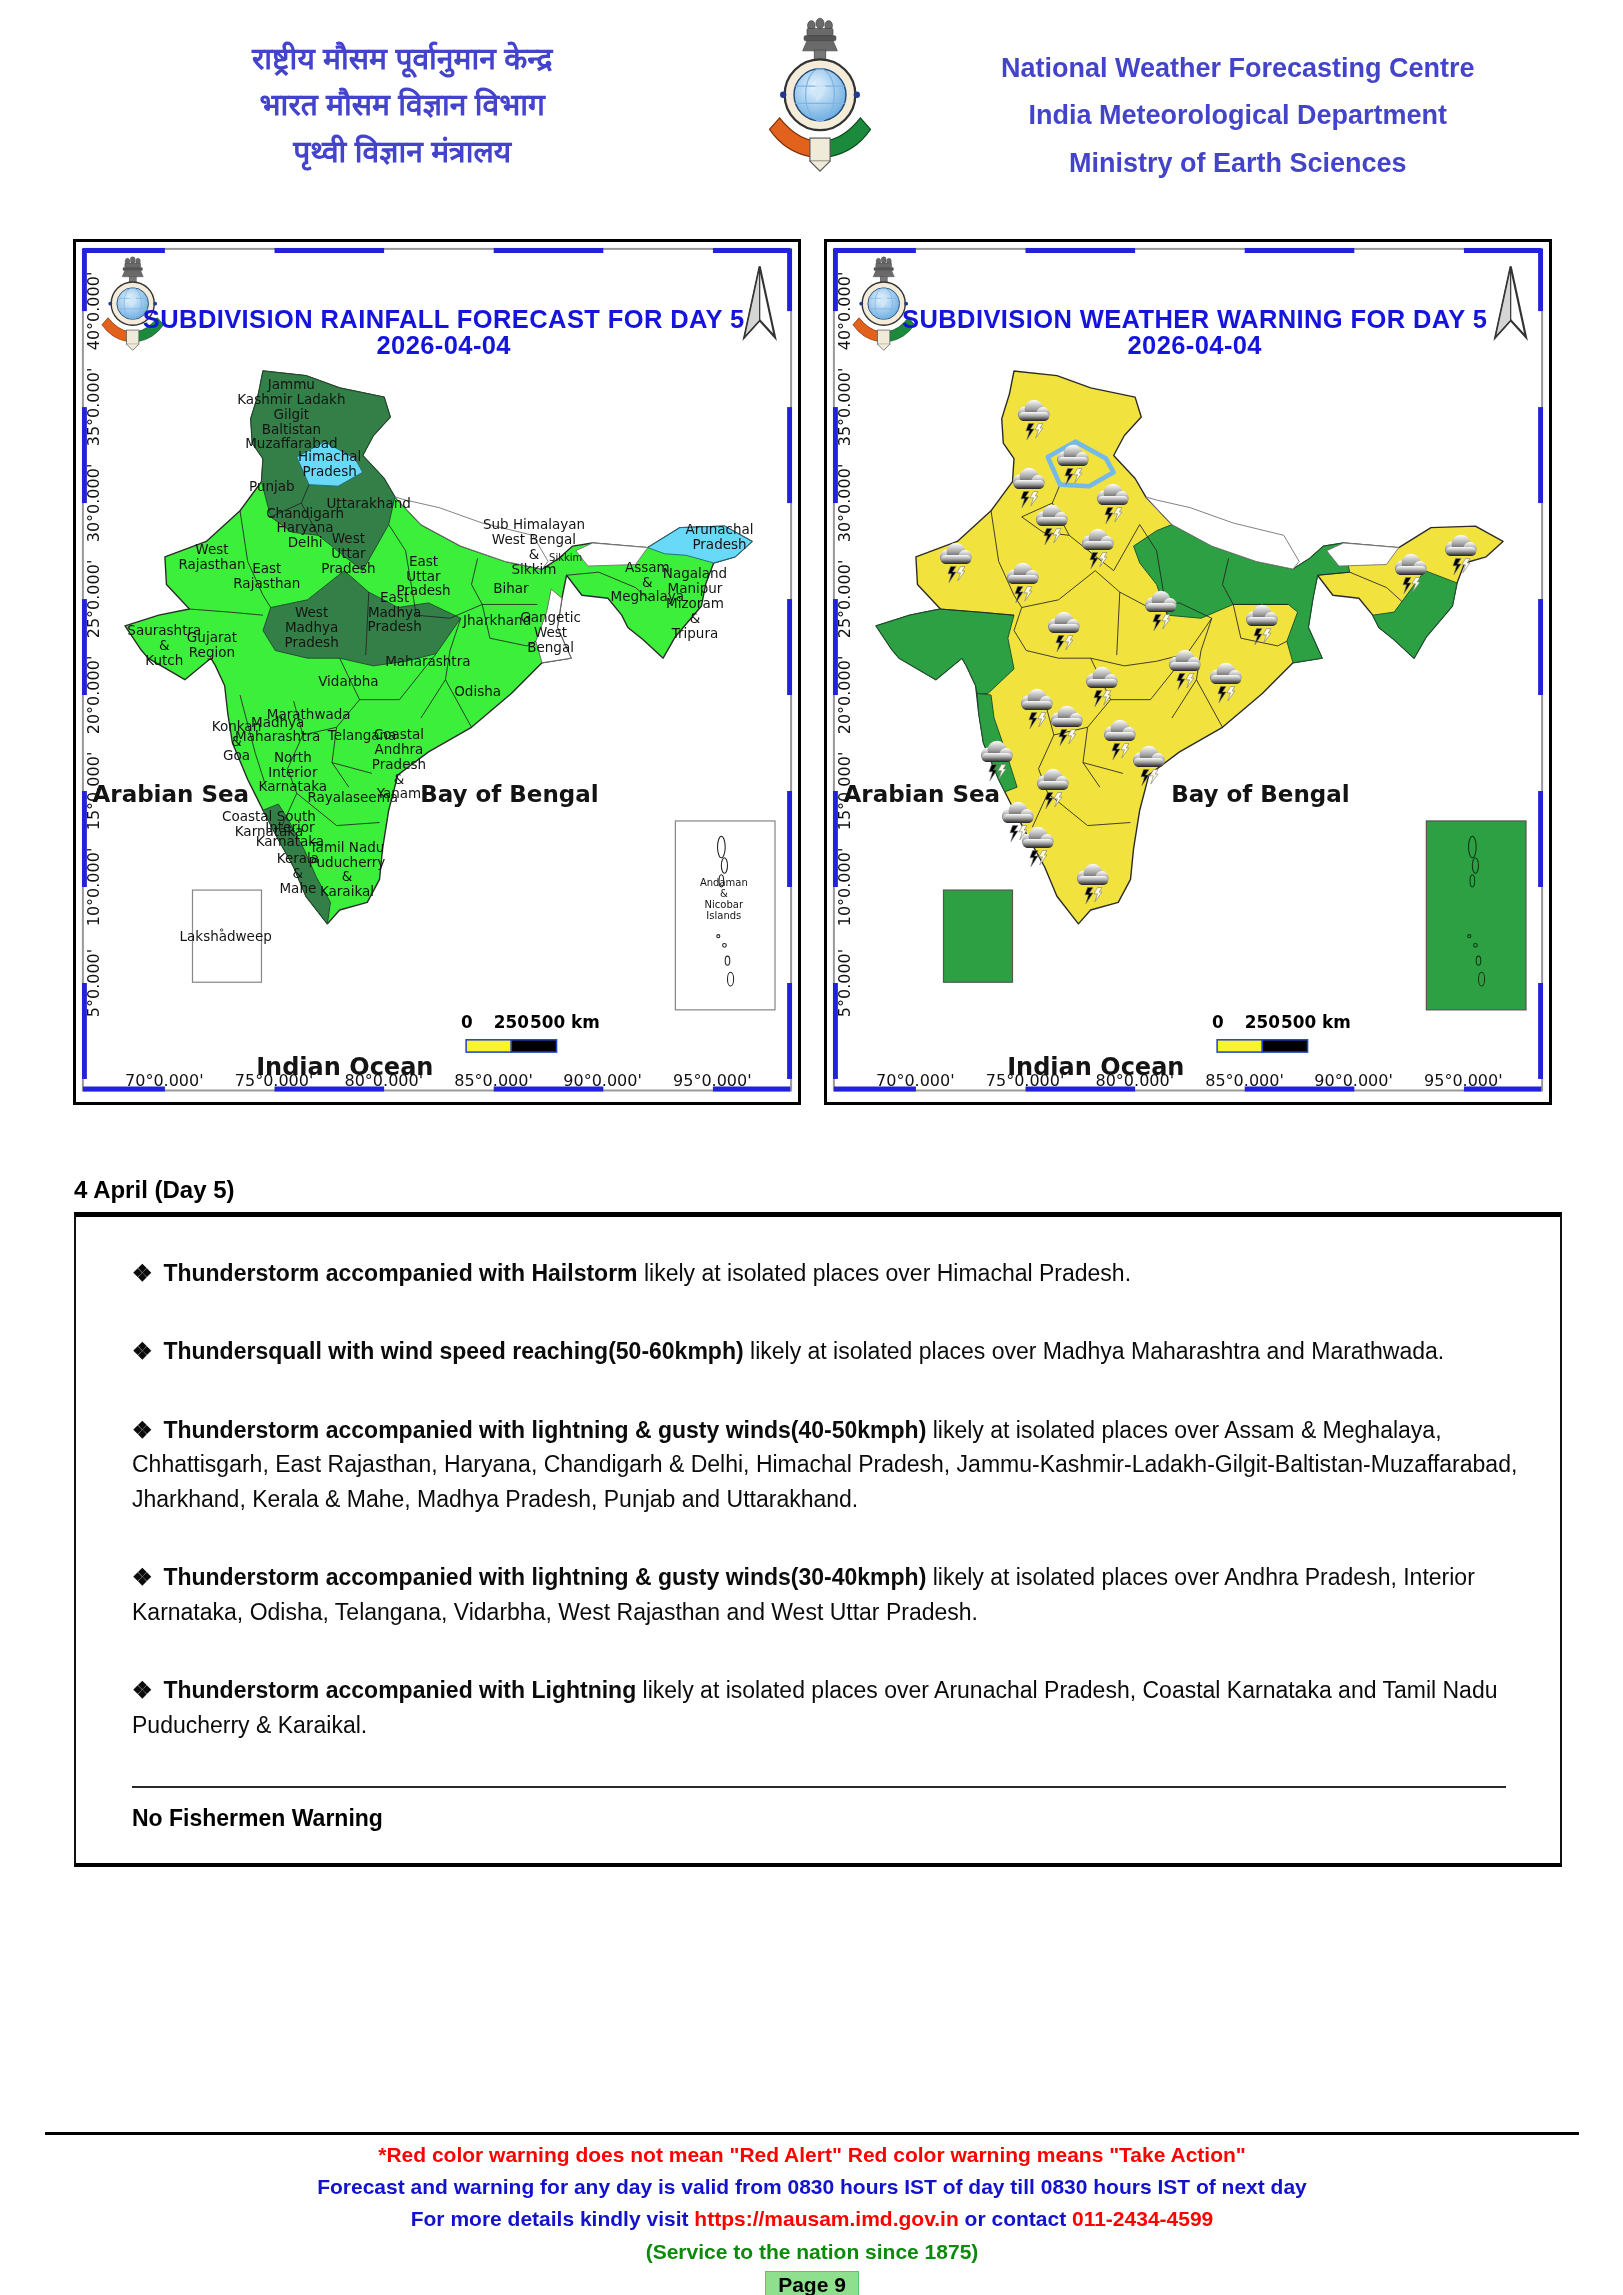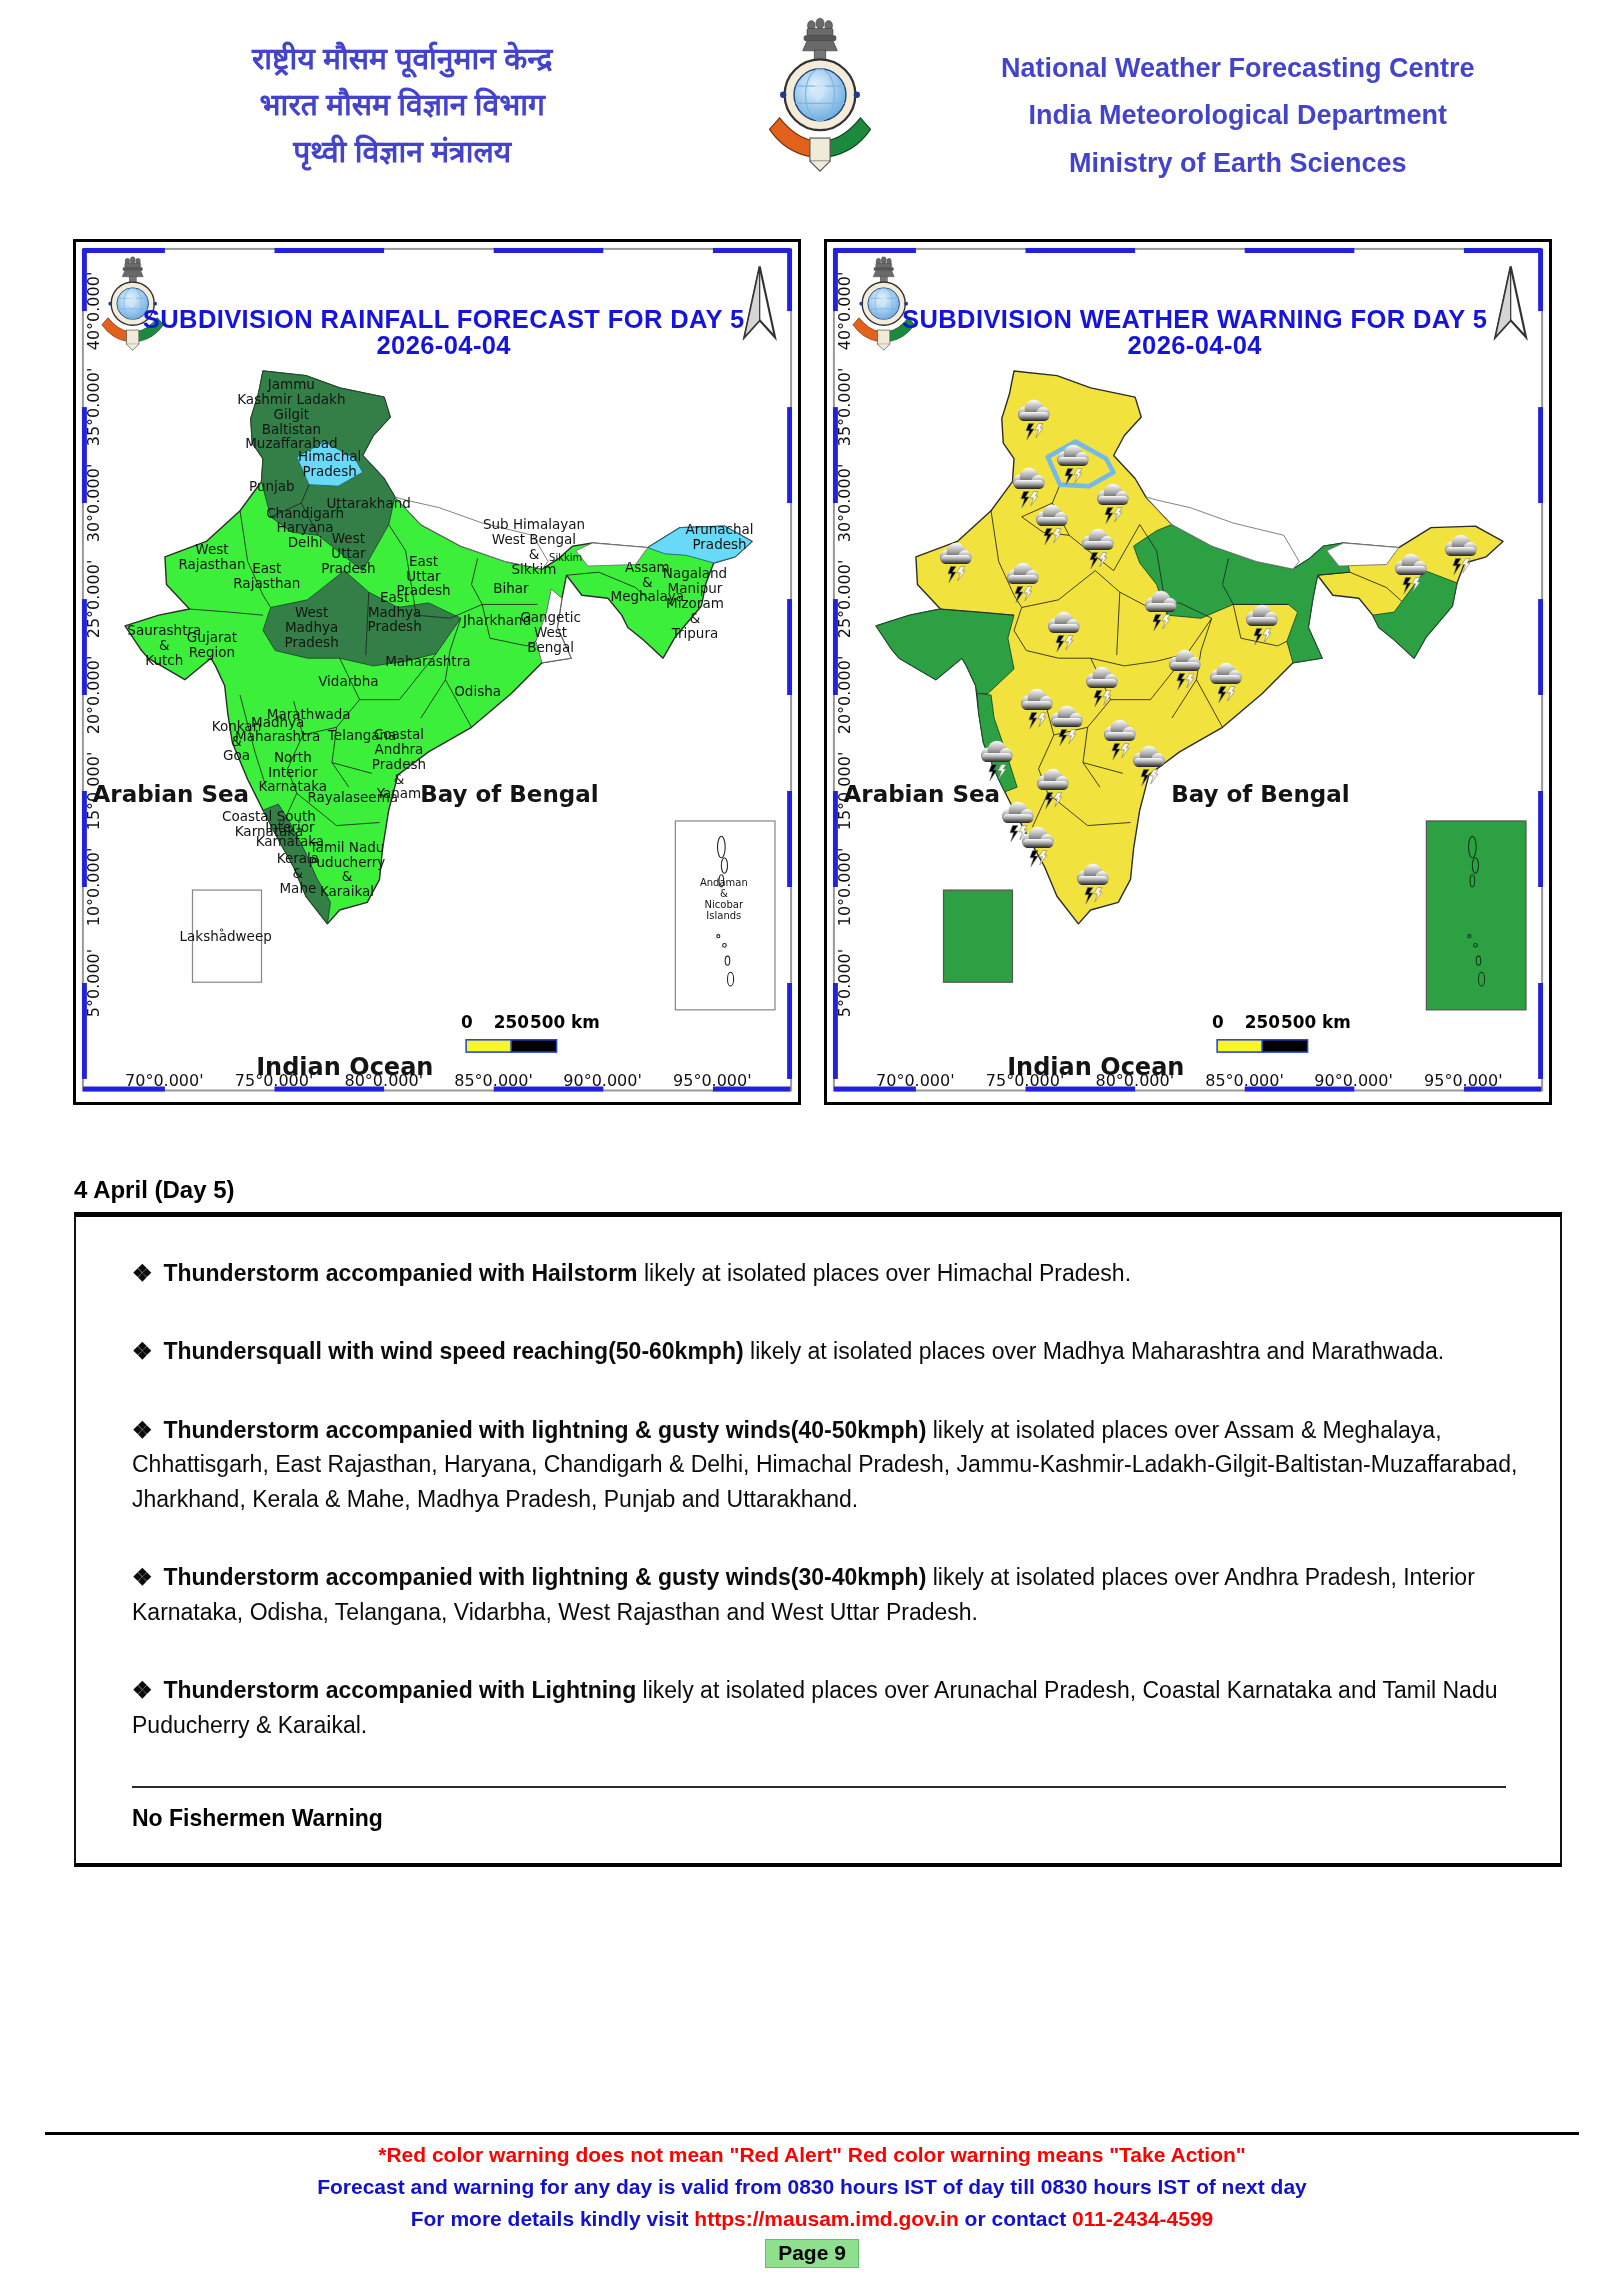--- a/index.html
+++ b/index.html
@@ -597,17 +597,18 @@
     <hr class="fc-divider">
     <div class="fc-fish">No Fishermen Warning</div>
   </div>
 
   <div class="footer">
     <div class="f-line f-red">*Red color warning does not mean "Red Alert" Red color warning means "Take Action"</div>
     <div class="f-line f-blue">Forecast and warning for any day is valid from 0830 hours IST of day till 0830 hours IST of next day</div>
     <div class="f-line f-blue">
       <span>For more details kindly visit </span><span class="f-link">https://mausam.imd.gov.in</span><span> or contact </span><span class="f-link">011-2434-4599</span>
     </div>
+    <div class="f-line f-green">(Service to the nation since 1875)</div>
     <div><span class="page-badge">Page 9</span></div>
   </div>
 
 </div>
 
 
 </body></html>

